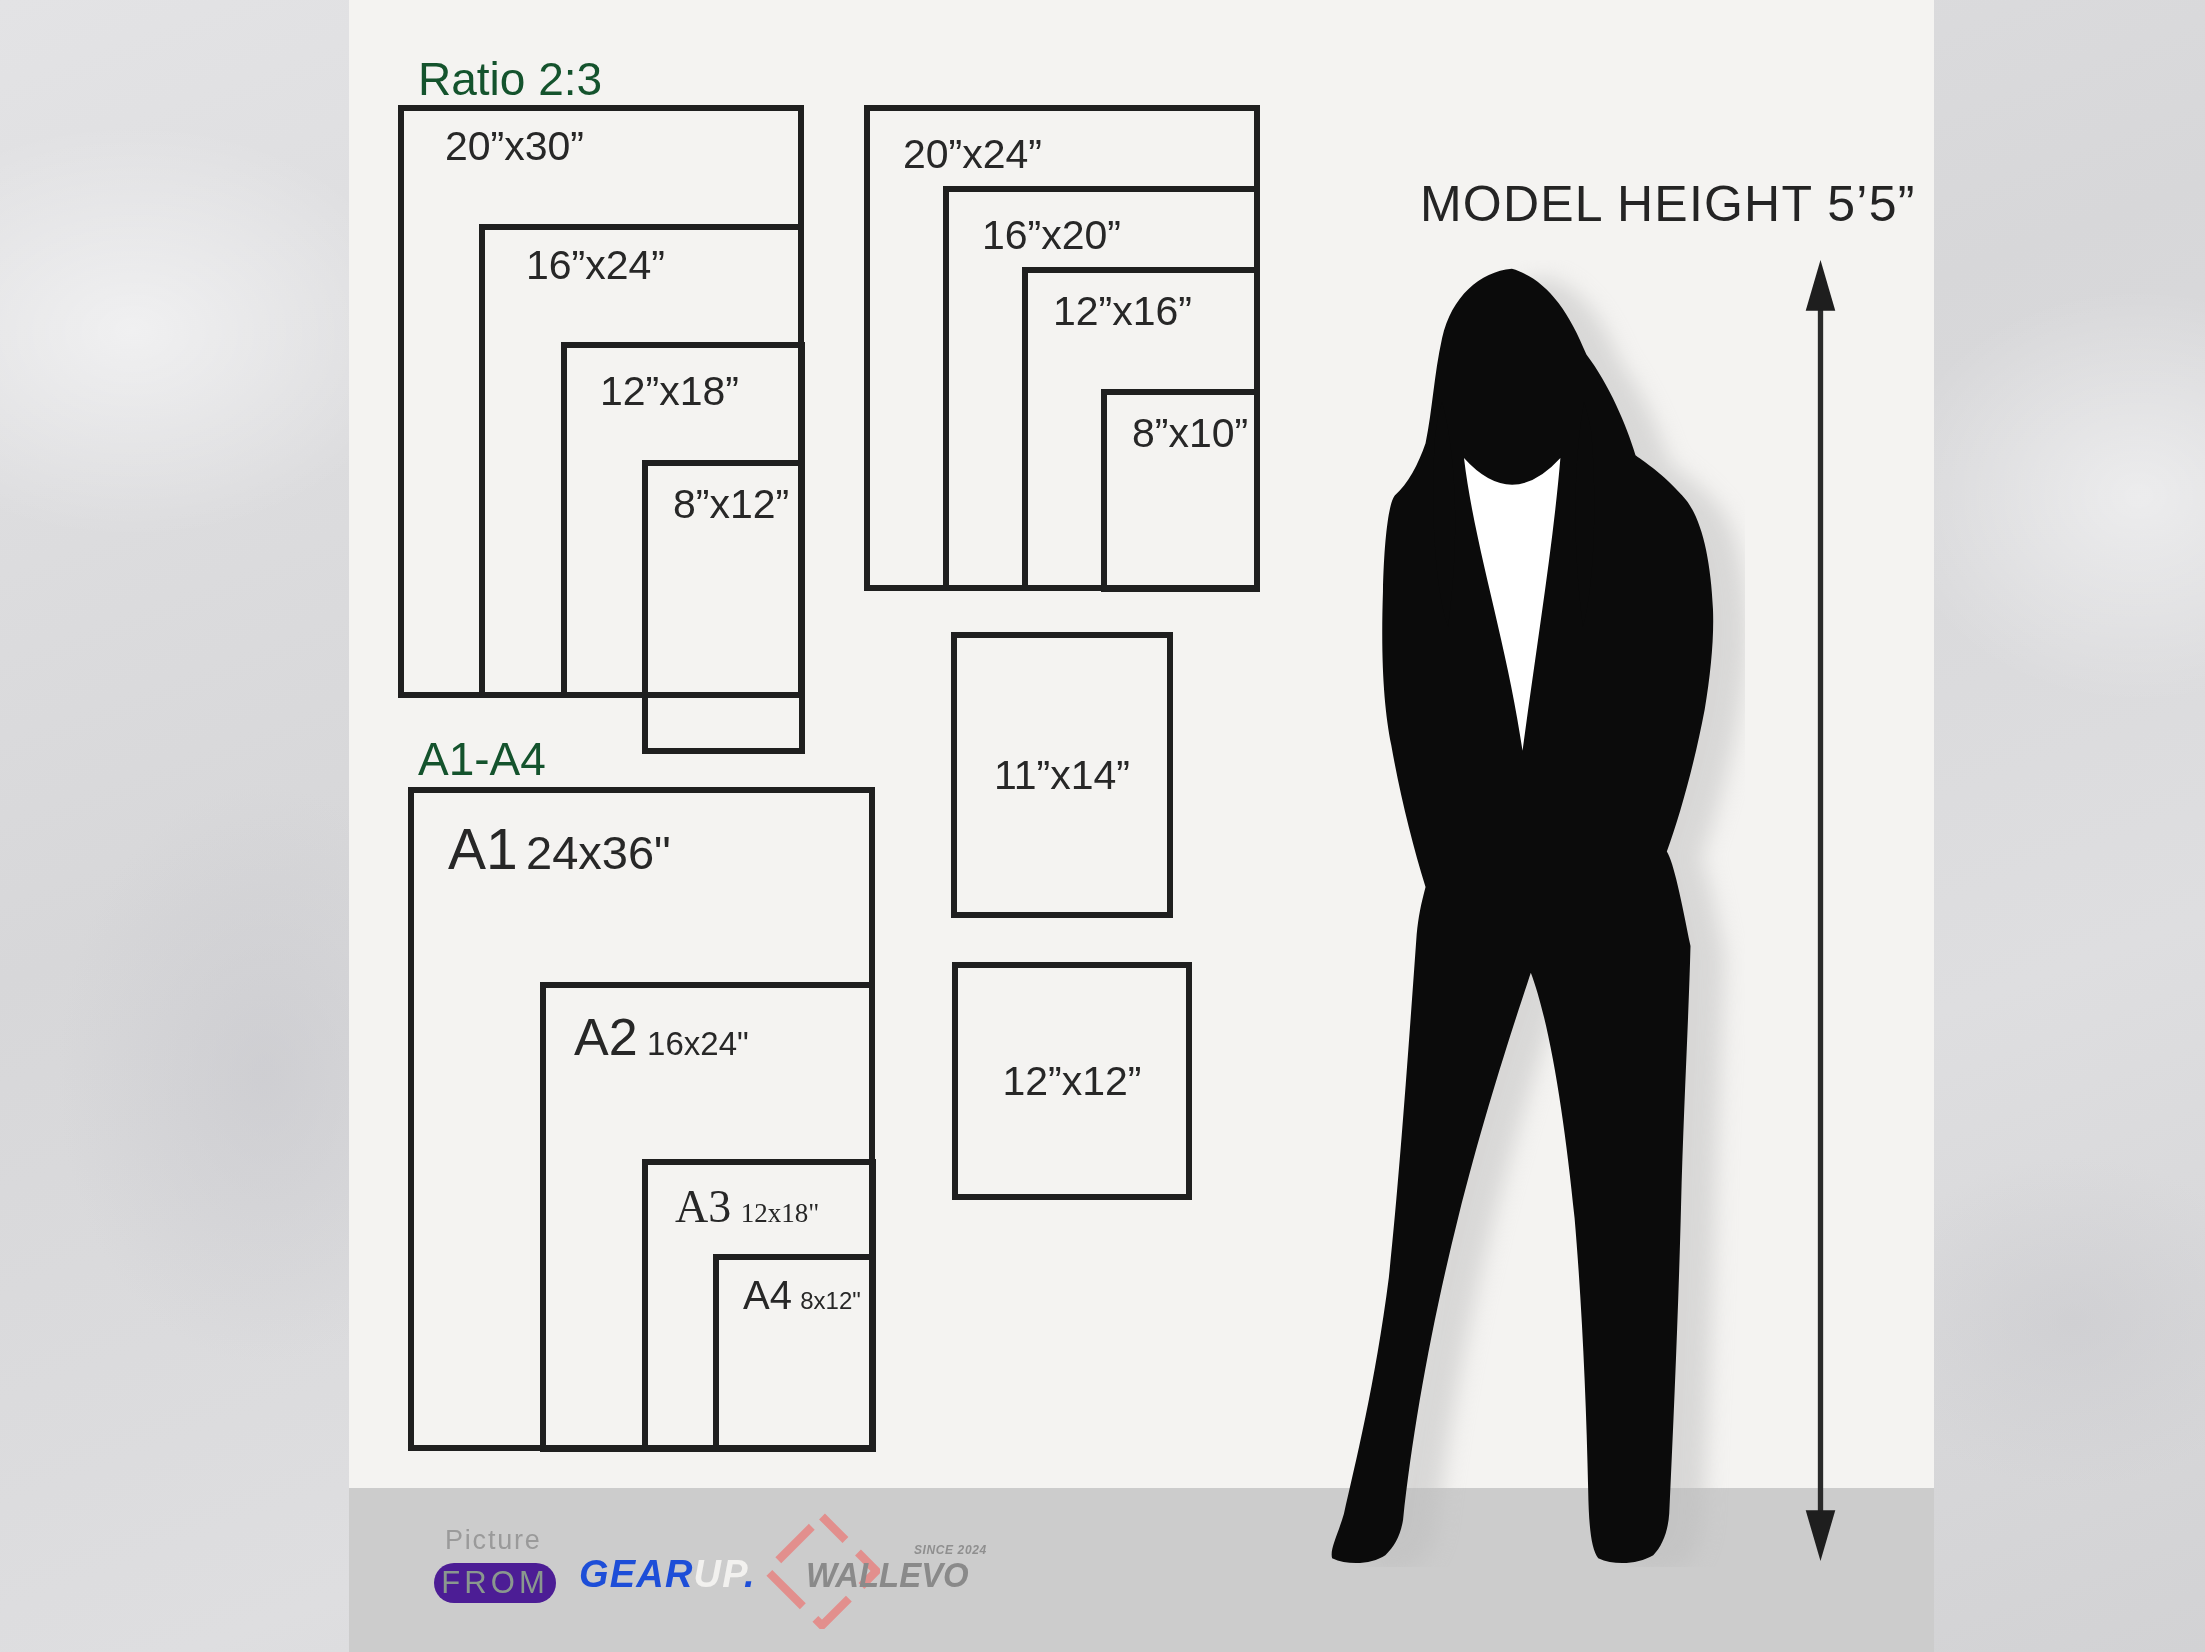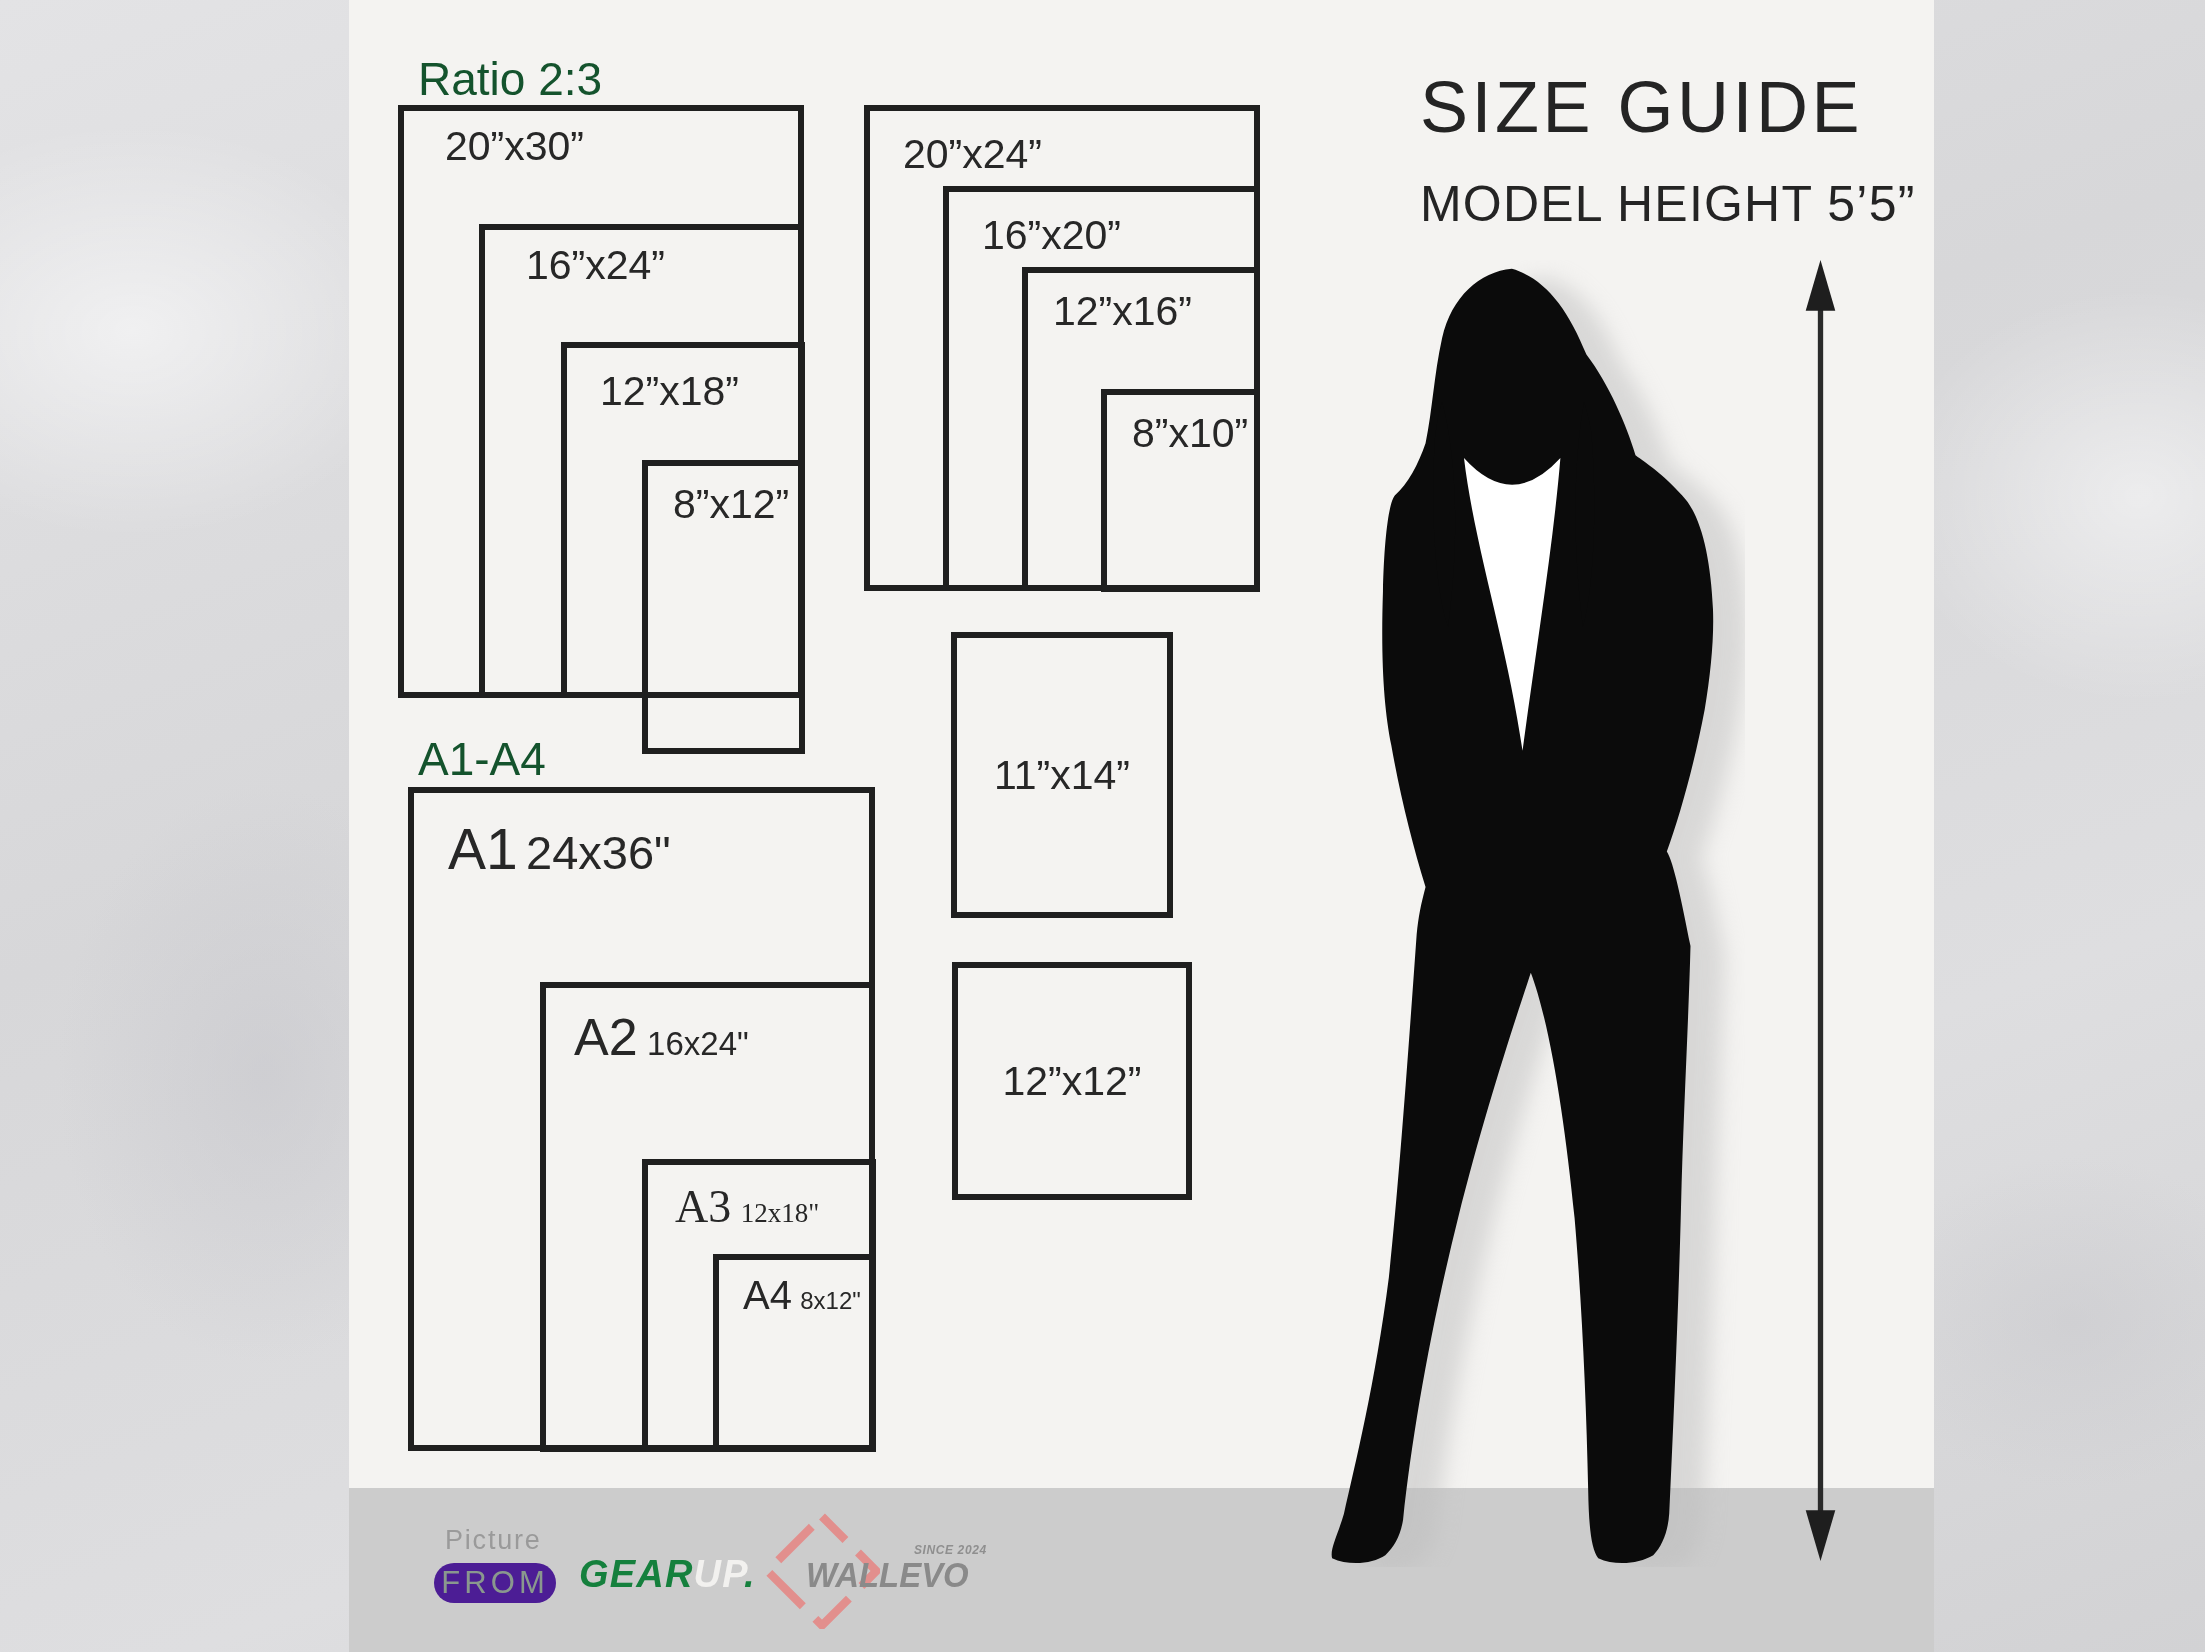--- a/index.html
+++ b/index.html
@@ -60,21 +60,21 @@
   #model-height{left:1420px;top:175px;font-size:50px;letter-spacing:1.2px;color:#242424;white-space:nowrap;}
 
   #silhouette{left:1319px;top:260px;width:426px;height:1307px;}
   #height-arrow{left:1792px;top:254px;width:57px;height:1313px;}
 
   #picture-label{left:445px;top:1525px;font-size:27px;letter-spacing:1.8px;color:#9a9a9a;}
   #from-pill{left:434px;top:1563px;width:122px;height:40px;border-radius:25px;background:#4c1d95;
              display:flex;align-items:center;justify-content:center;text-align:right;}
   #from-pill span{font-size:31px;letter-spacing:4.1px;color:#8a988e;}
   #gearup-logo{left:579px;top:1553px;font-size:38px;font-weight:800;font-style:italic;letter-spacing:1.2px;white-space:nowrap;}
-  .gear-green{color:#15803d;} .up-white{color:#f2f1ef;}
+  .gear-green{color:#1d4ed8;} .up-white{color:#f2f1ef;}
   #wallevo-diamond{left:764px;top:1513px;width:116px;height:116px;}
   #wallevo-text{left:806px;top:1555px;font-size:35px;font-weight:800;font-style:italic;color:#8a8a8a;
                 transform:scaleX(.94);transform-origin:left;white-space:nowrap;}
   #since-label{left:914px;top:1543px;font-size:12px;font-weight:700;font-style:italic;color:#8f8f8f;letter-spacing:0.6px;}
 </style>
 </head>
 <body>
 
 <div id="stage">
 
@@ -136,21 +136,20 @@
       <span class="a-size">12x18"</span>
     </div>
   </div>
   <div id="a4" class="abs size-box">
     <div class="a-label">
       <span class="a-code">A4</span>
       <span class="a-size">8x12"</span>
     </div>
   </div>
 
-  <div id="size-guide-title" class="abs">SIZE GUIDE</div>
   <div id="model-height" class="abs">MODEL HEIGHT 5’5”</div>
 
   <svg id="silhouette" class="abs" viewBox="0 0 720 2210">
     <defs>
       <filter id="soft" x="-20%" y="-10%" width="150%" height="130%">
         <feGaussianBlur stdDeviation="18"></feGaussianBlur>
       </filter>
     </defs>
     <path transform="translate(58,14)" fill="#bdbdbd" opacity="0.5" filter="url(#soft)" d="M 326 15 C 272 20 224 62 208 132 C 194 196 192 252 180 310 C 168 345 150 380 128 398 C 118 410 110 470 108 560 C 104 680 110 760 122 820 C 136 900 158 990 180 1060 C 172 1090 168 1110 165 1140 C 150 1350 135 1560 118 1720 C 95 1900 60 2040 42 2120 C 30 2160 18 2180 22 2195 C 50 2208 90 2205 112 2190 C 128 2175 138 2155 142 2130 C 158 1980 190 1800 235 1620 C 280 1440 330 1290 358 1205 C 390 1290 415 1450 432 1620 C 444 1760 452 1930 455 2080 C 456 2140 460 2180 472 2195 C 500 2208 540 2205 565 2190 C 580 2175 590 2150 592 2120 C 600 1950 608 1760 612 1600 C 616 1440 625 1280 628 1160 C 612 1080 600 1020 588 1000 C 610 940 635 850 652 760 C 662 700 668 640 666 590 C 662 500 645 430 614 398 C 580 360 555 345 535 330 C 520 280 490 210 452 160 C 420 80 380 30 326 15 Z"></path>
     <path fill="#0b0b0b" d="M 326 15 C 272 20 224 62 208 132 C 194 196 192 252 180 310 C 168 345 150 380 128 398 C 118 410 110 470 108 560 C 104 680 110 760 122 820 C 136 900 158 990 180 1060 C 172 1090 168 1110 165 1140 C 150 1350 135 1560 118 1720 C 95 1900 60 2040 42 2120 C 30 2160 18 2180 22 2195 C 50 2208 90 2205 112 2190 C 128 2175 138 2155 142 2130 C 158 1980 190 1800 235 1620 C 280 1440 330 1290 358 1205 C 390 1290 415 1450 432 1620 C 444 1760 452 1930 455 2080 C 456 2140 460 2180 472 2195 C 500 2208 540 2205 565 2190 C 580 2175 590 2150 592 2120 C 600 1950 608 1760 612 1600 C 616 1440 625 1280 628 1160 C 612 1080 600 1020 588 1000 C 610 940 635 850 652 760 C 662 700 668 640 666 590 C 662 500 645 430 614 398 C 580 360 555 345 535 330 C 520 280 490 210 452 160 C 420 80 380 30 326 15 Z"></path>

